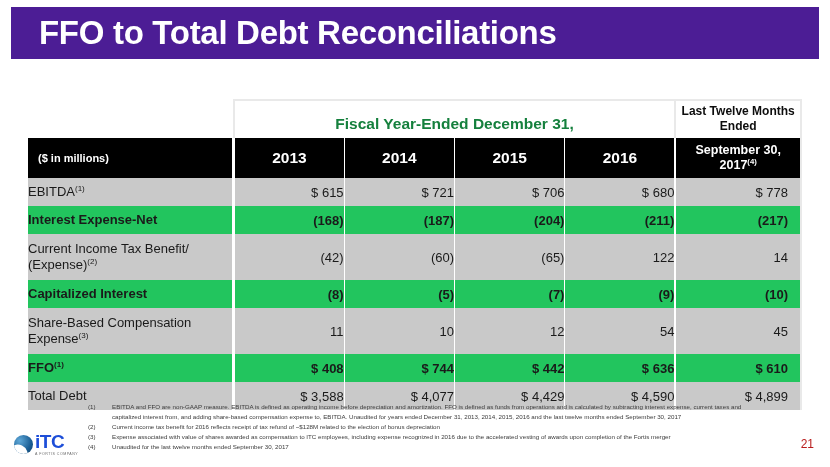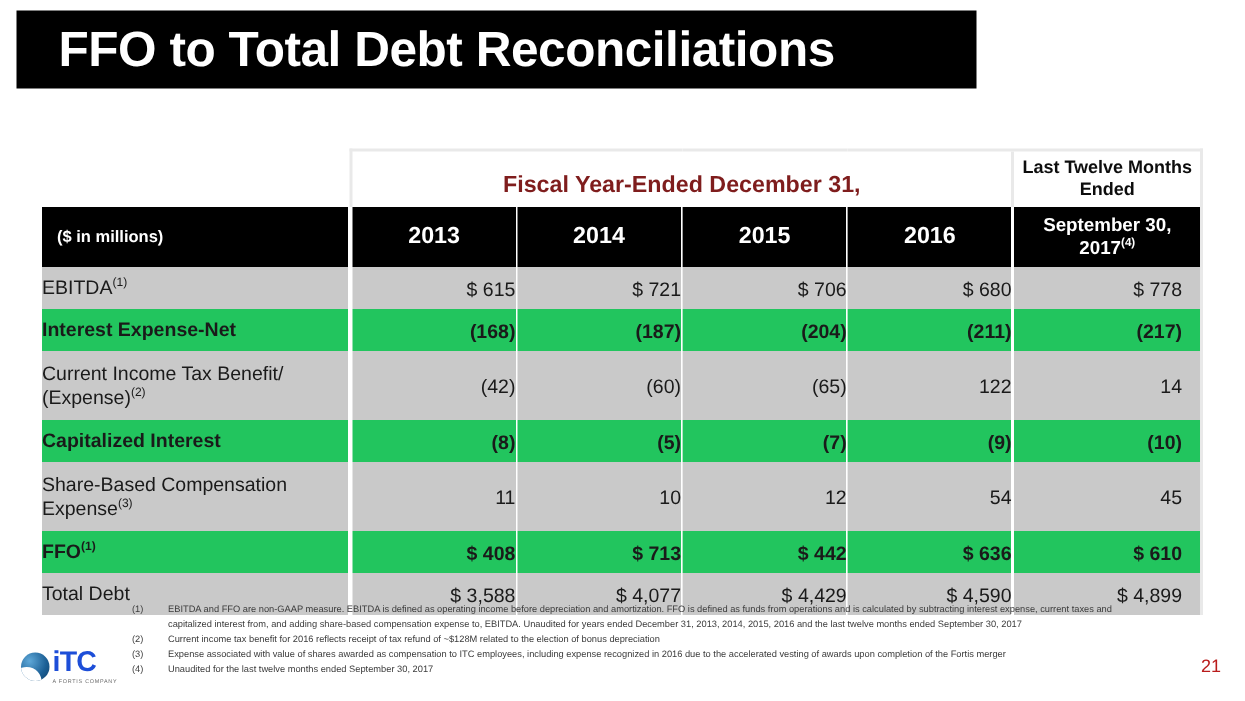--- a/index.html
+++ b/index.html
@@ -13,23 +13,23 @@
     font-family: "Liberation Sans", sans-serif;
     overflow: hidden;
     position: relative;
   }
 
   
   .title-bar {
     position: absolute;
     left: 11px;
     top: 7px;
-    width: 640px;
+    width: 808px;
     height: 52px;
-    background: #000000;
+    background: #4c1d95;
     display: flex;
     align-items: center;
   }
   .title-bar .title-text {
     color: #ffffff;
     font-size: 33px;
     font-weight: bold;
     letter-spacing: -0.3px;
     margin-left: 28px;
     white-space: nowrap;
@@ -57,21 +57,21 @@
   }
   .sp-top td { border: none; padding: 0; background: #ffffff; }
 
   
   td.grp-blank {
     background: #ffffff;
     border: none;
   }
   td.grp-fy {
     background: #ffffff;
-    color: #7f1d1d;
+    color: #15803d;
     font-size: 15.5px;
     font-weight: bold;
     text-align: center;
     vertical-align: bottom;
     padding: 0 0 5px 0;
     border-left: 2px solid #e9e9e9;
     border-top: 2px solid #e9e9e9;
     height: 32px;
   }
   td.grp-ltm {
@@ -311,21 +311,21 @@
           <td class="lbl">Share-Based Compensation<br>Expense<sup>(3)</sup></td>
           <td class="val">11</td>
           <td class="val">10</td>
           <td class="val">12</td>
           <td class="val">54</td>
           <td class="val ltm">45</td>
         </tr>
         <tr class="row light">
           <td class="lbl">FFO<sup>(1)</sup></td>
           <td class="val">$ 408</td>
-          <td class="val">$ 713</td>
+          <td class="val">$ 744</td>
           <td class="val">$ 442</td>
           <td class="val">$ 636</td>
           <td class="val ltm">$ 610</td>
         </tr>
         <tr class="row shade">
           <td class="lbl">Total Debt</td>
           <td class="val">$ 3,588</td>
           <td class="val">$ 4,077</td>
           <td class="val">$ 4,429</td>
           <td class="val">$ 4,590</td>

